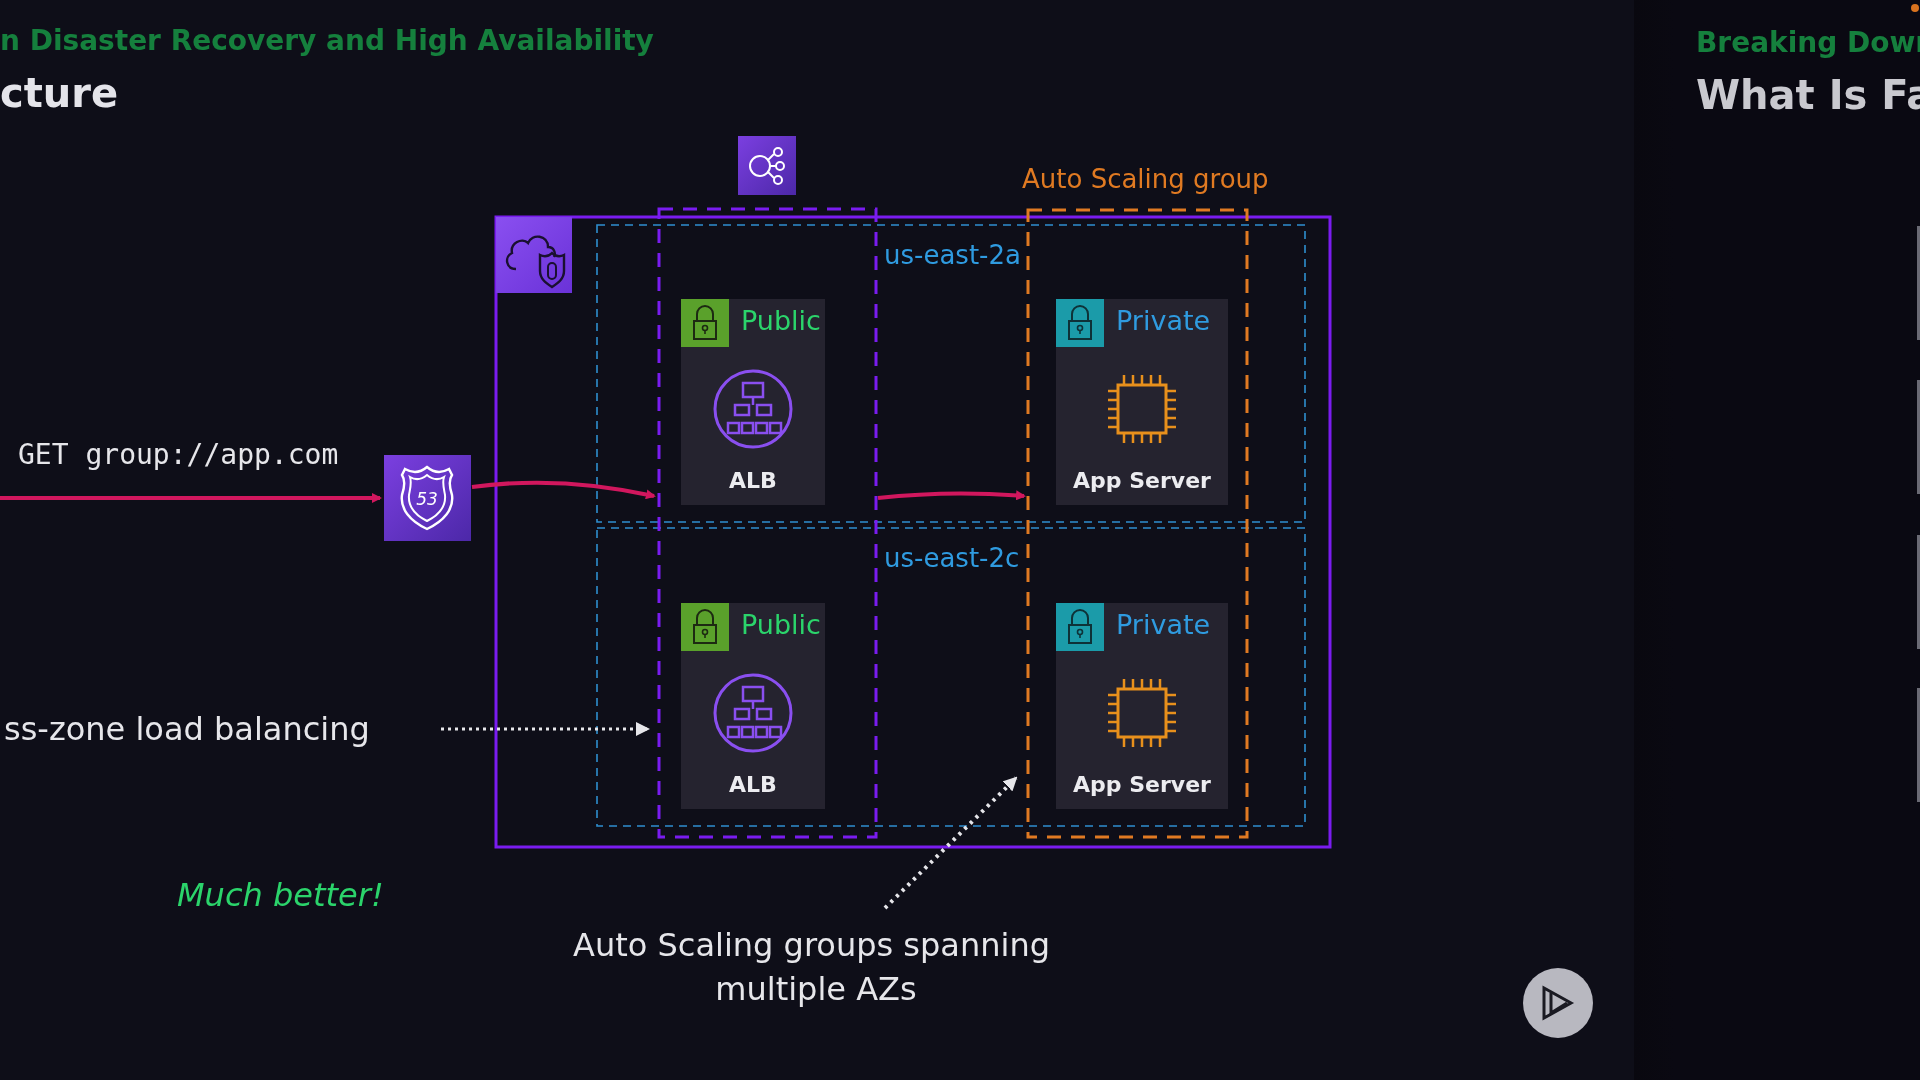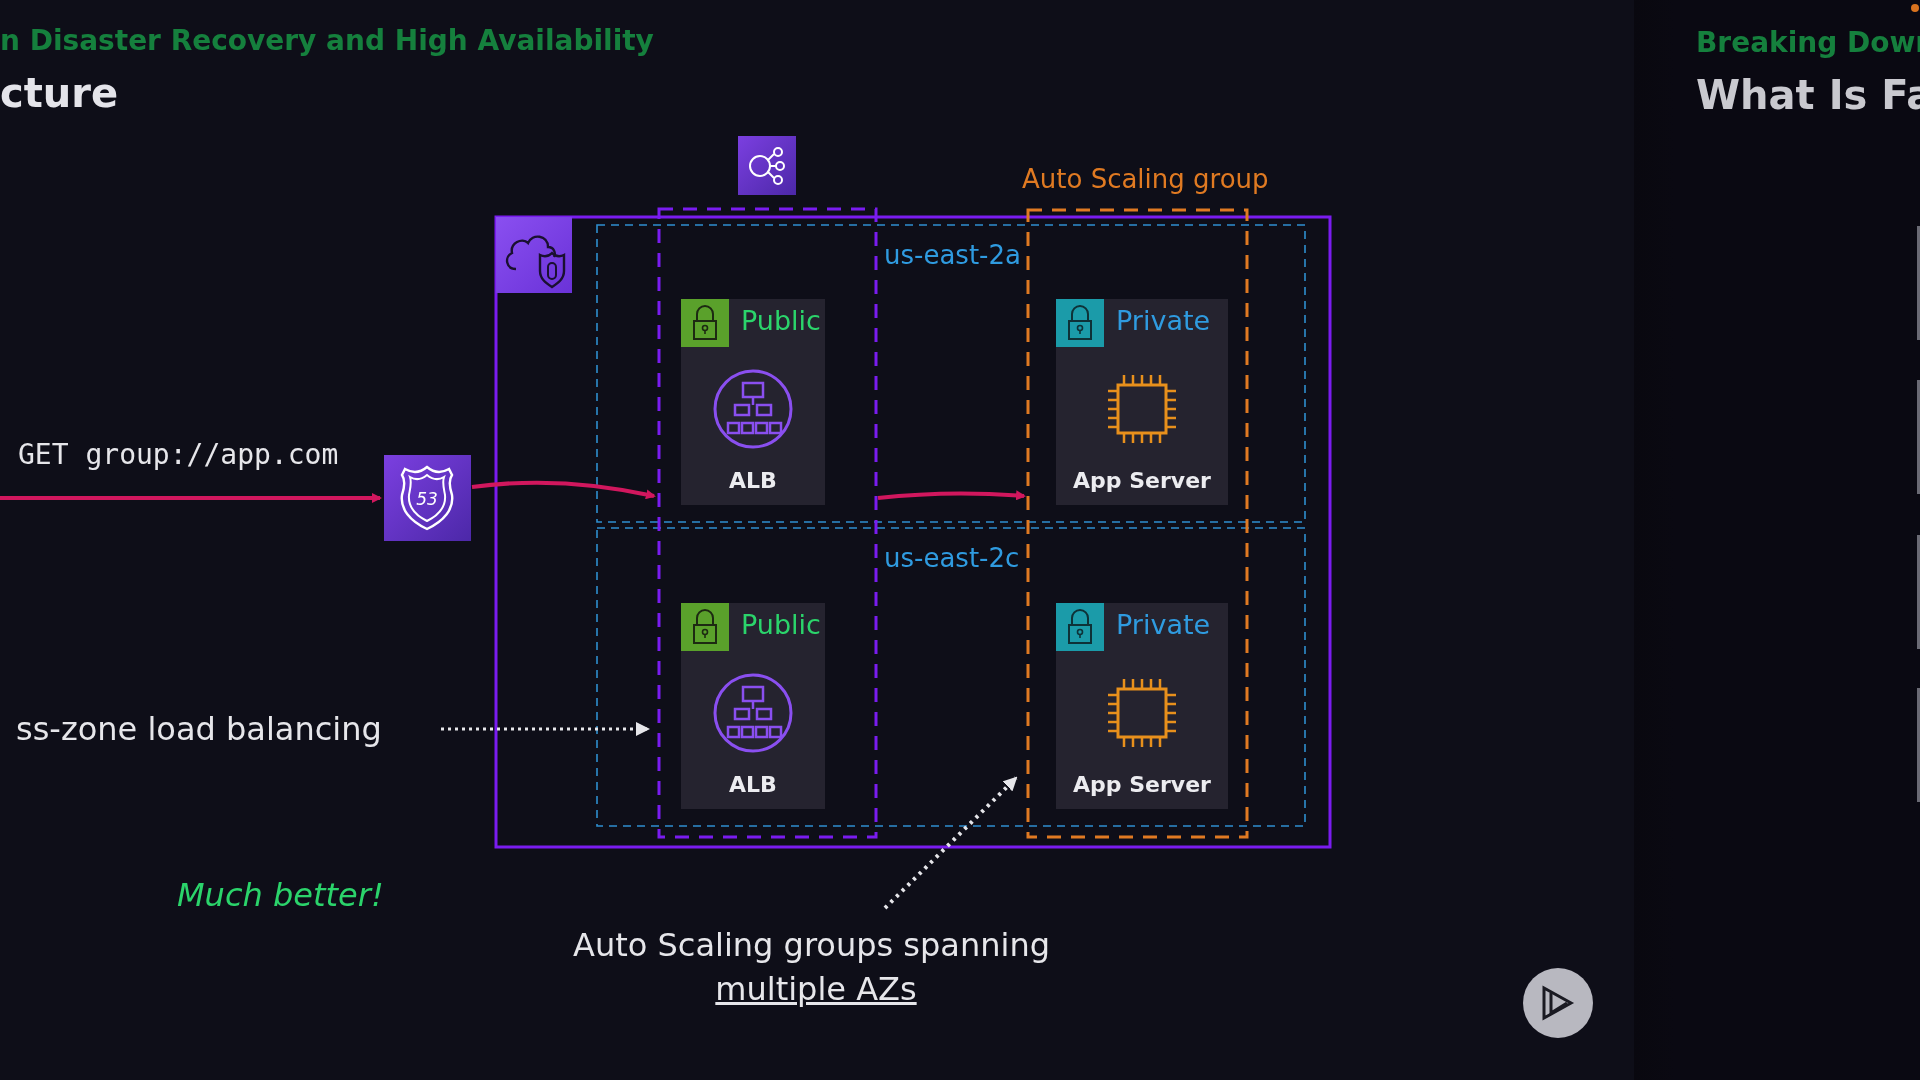--- a/index.html
+++ b/index.html
@@ -96,27 +96,27 @@
     <circle cx="40" cy="16" r="4" fill="none" stroke="#fff" stroke-width="2"></circle>
     <circle cx="42" cy="30" r="4" fill="none" stroke="#fff" stroke-width="2"></circle>
     <circle cx="40" cy="44" r="4" fill="none" stroke="#fff" stroke-width="2"></circle>
     <line x1="30" y1="24" x2="36" y2="18" stroke="#fff" stroke-width="2"></line>
     <line x1="32" y1="30" x2="38" y2="30" stroke="#fff" stroke-width="2"></line>
     <line x1="30" y1="36" x2="36" y2="42" stroke="#fff" stroke-width="2"></line>
   </svg>
 </div>
 
 <div class="abs mono" style="left:18px;top:438px;">GET group://app.com</div>
-<div class="abs label" style="left:16px;top:710px;text-align:center;">ss-zone load balancing</div>
+<div class="abs label" style="left:4px;top:710px;text-align:center;">ss-zone load balancing</div>
 <div class="abs green" style="left:177px;top:876px;">Much better!</div>
 <div class="abs asg-label" style="left:1022px;top:164px;">Auto Scaling group</div>
 <div class="abs az" style="left:884px;top:240px;">us-east-2a</div>
 <div class="abs az" style="left:884px;top:543px;">us-east-2c</div>
 <div class="abs label" style="left:538px;top:926px;width:512px;text-align:right;">Auto Scaling groups spanning</div>
-<div class="abs label" style="left:560px;top:970px;width:512px;text-align:center;text-decoration:underline;">multiple AZs</div>
+<div class="abs label" style="left:560px;top:970px;width:512px;text-align:center;">multiple AZs</div>
 
 <div class="tile" style="left:681px;top:299px;">
   <div class="lock pub">
     <svg width="48" height="48" viewBox="0 0 48 48">
         <path d="M16,22 V15 a8,8 0 0 1 16,0 V22" fill="none" stroke="#1d2a12" stroke-width="2"></path>
         <rect x="13" y="22" width="22" height="18" fill="none" stroke="#1d2a12" stroke-width="2"></rect>
         <circle cx="24" cy="29" r="2.5" fill="none" stroke="#1d2a12" stroke-width="1.6"></circle>
         <line x1="24" y1="31" x2="24" y2="35" stroke="#1d2a12" stroke-width="1.6"></line>
       </svg>
   </div>

